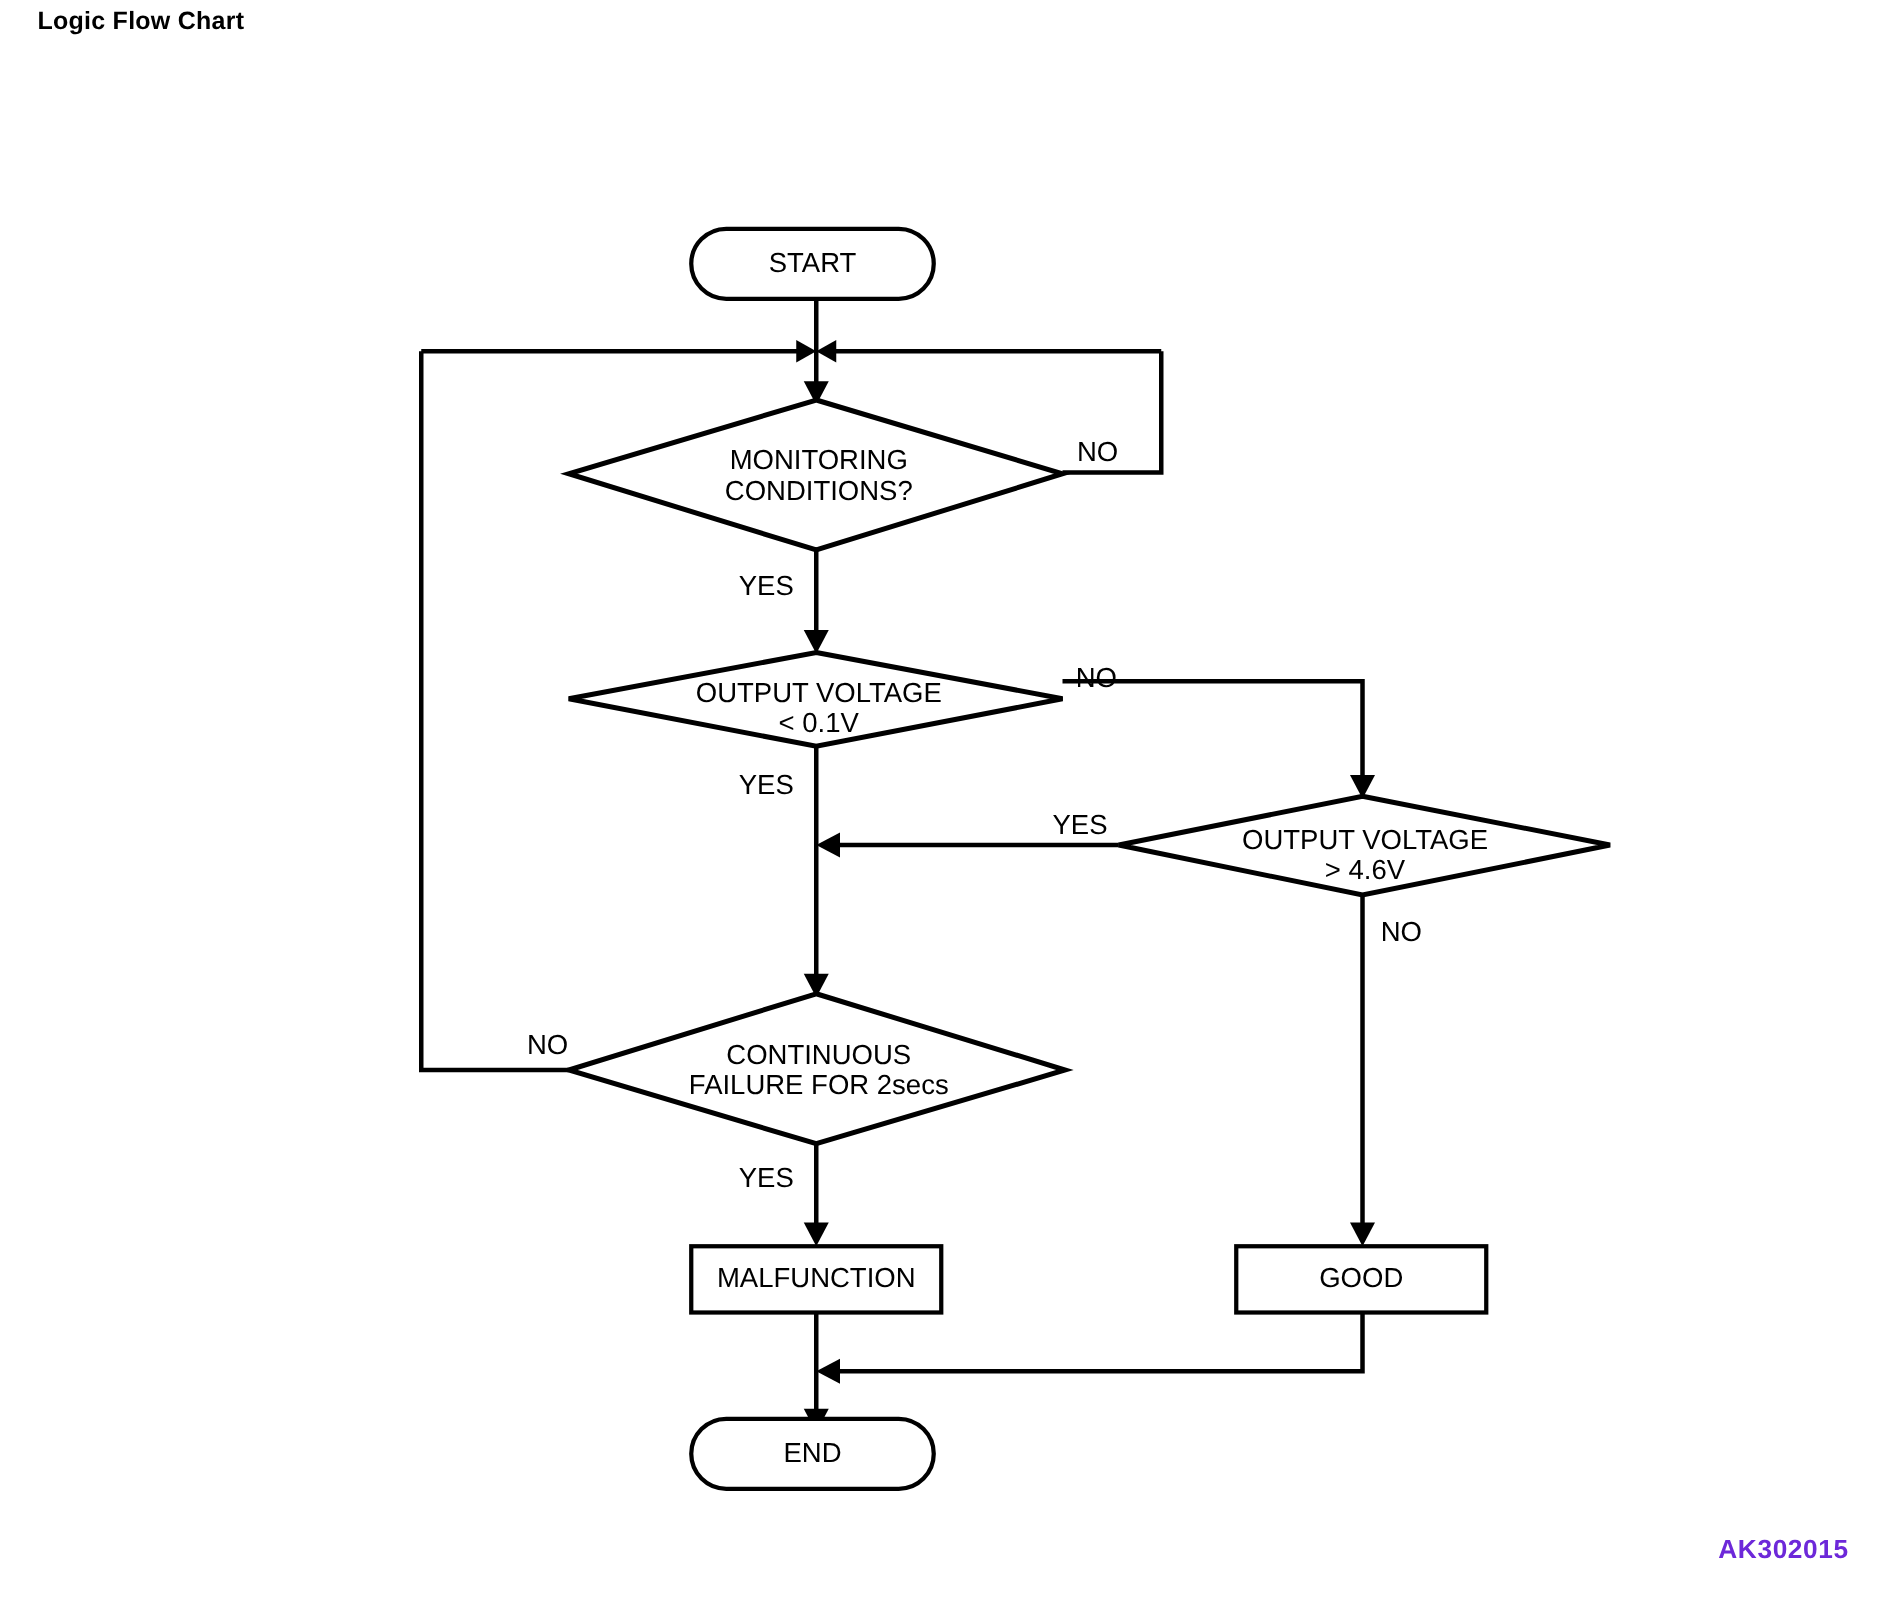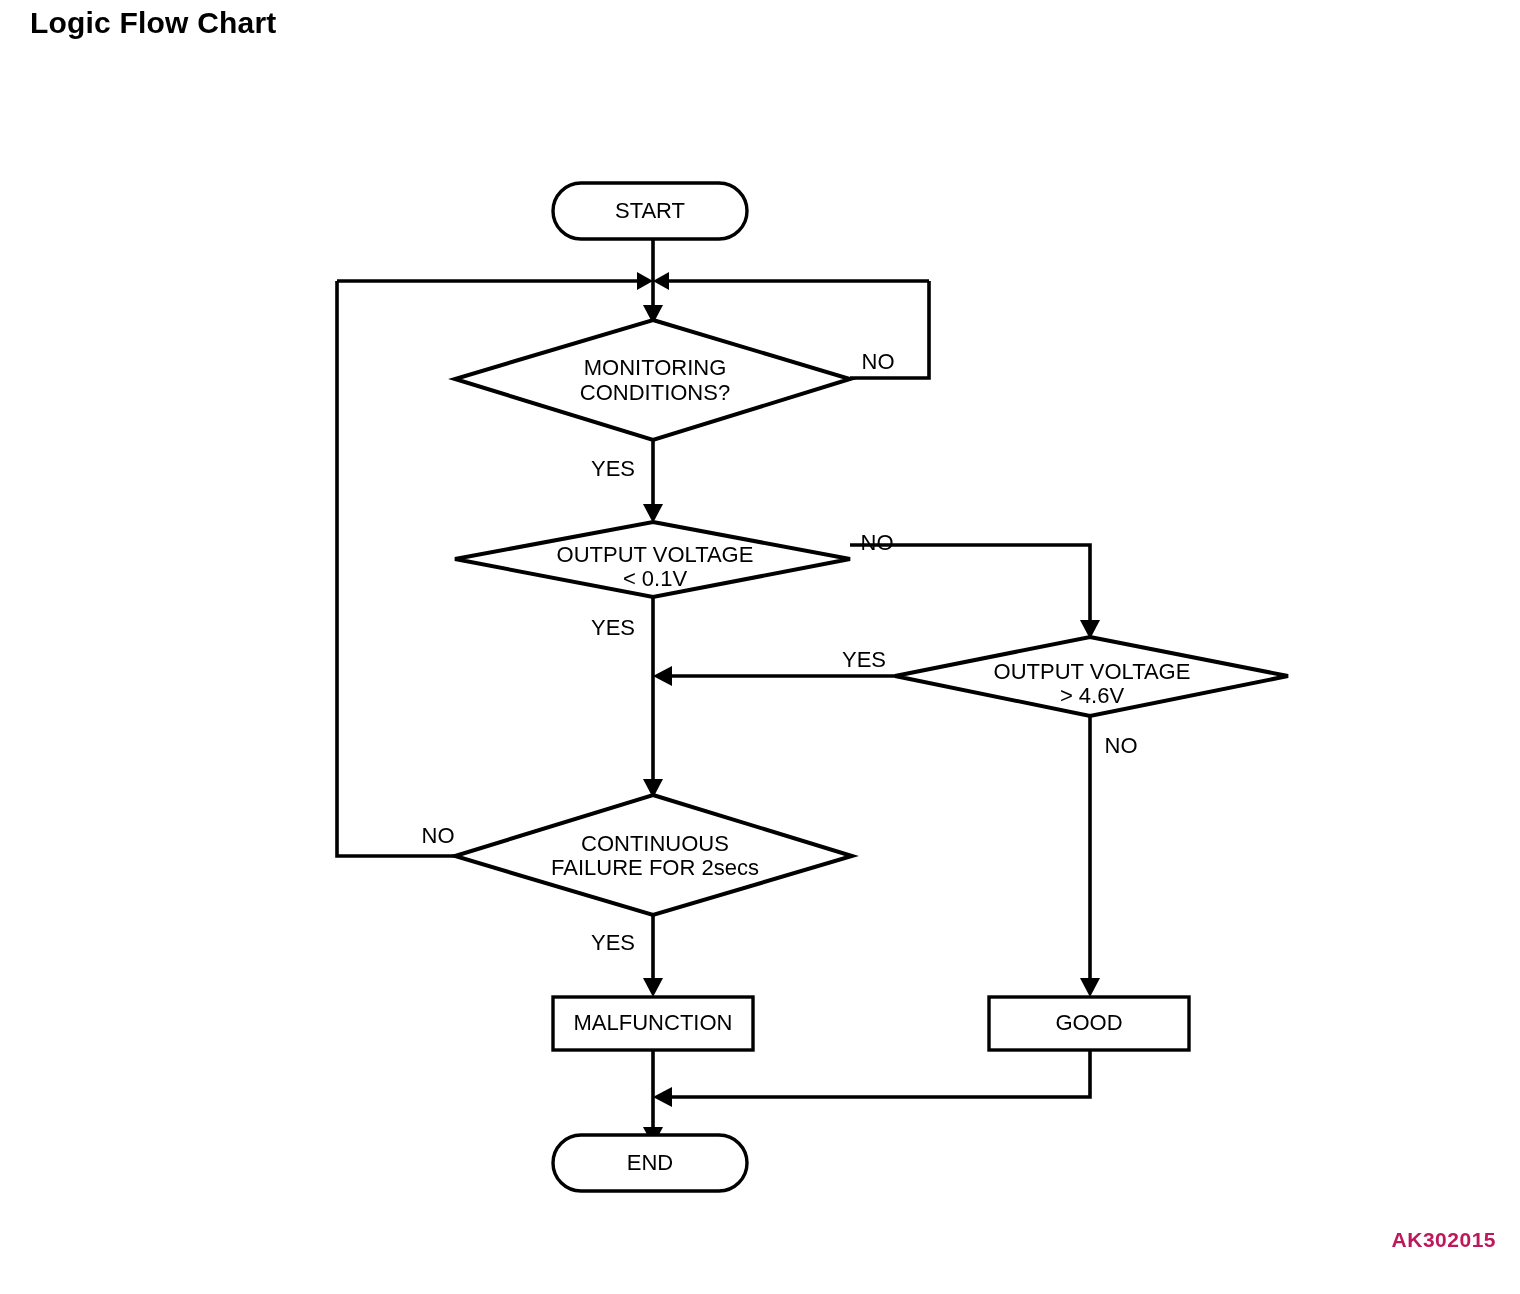--- a/index.html
+++ b/index.html
@@ -19,34 +19,34 @@
   #page {
     position: relative;
     width: 1520px;
     height: 1294px;
     background: #ffffff;
   }
   #page-title {
     position: absolute;
     left: 30px;
     top: 6px;
-    font-size: 30px;
+    font-size: 20px;
     font-weight: bold;
     letter-spacing: 0.2px;
     color: #000000;
     white-space: nowrap;
   }
   #ref-code {
     position: absolute;
-    right: 24px;
+    right: 41px;
     top: 1228px;
     font-size: 21px;
     font-weight: bold;
     letter-spacing: 0.5px;
-    color: #be185d;
+    color: #6d28d9;
     white-space: nowrap;
     margin-left: 20px;
   }
   #flow-svg {
     position: absolute;
     left: 0;
     top: 0;
   }
   .node-shape {
     fill: #ffffff;

